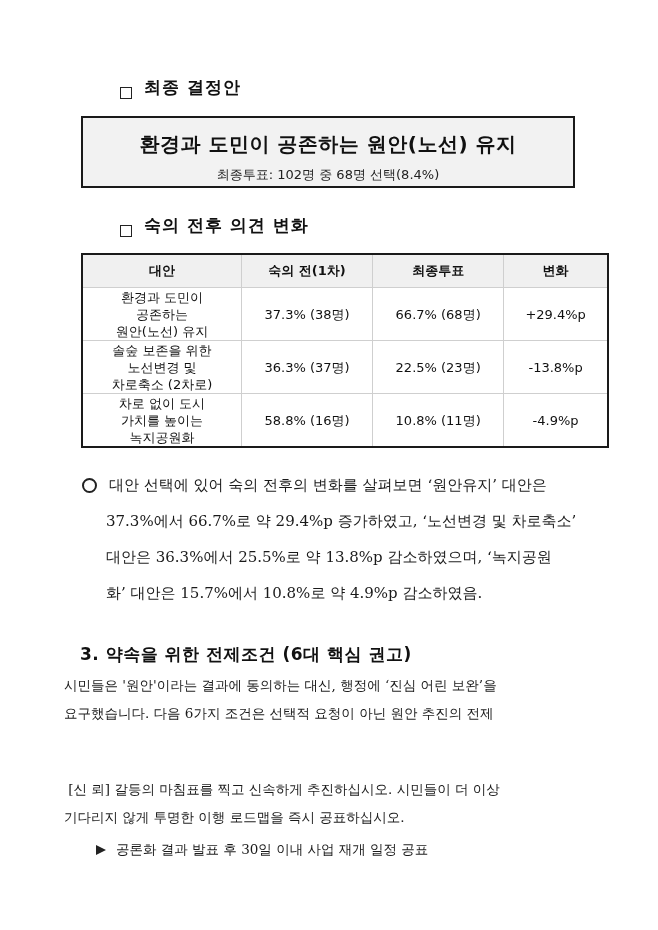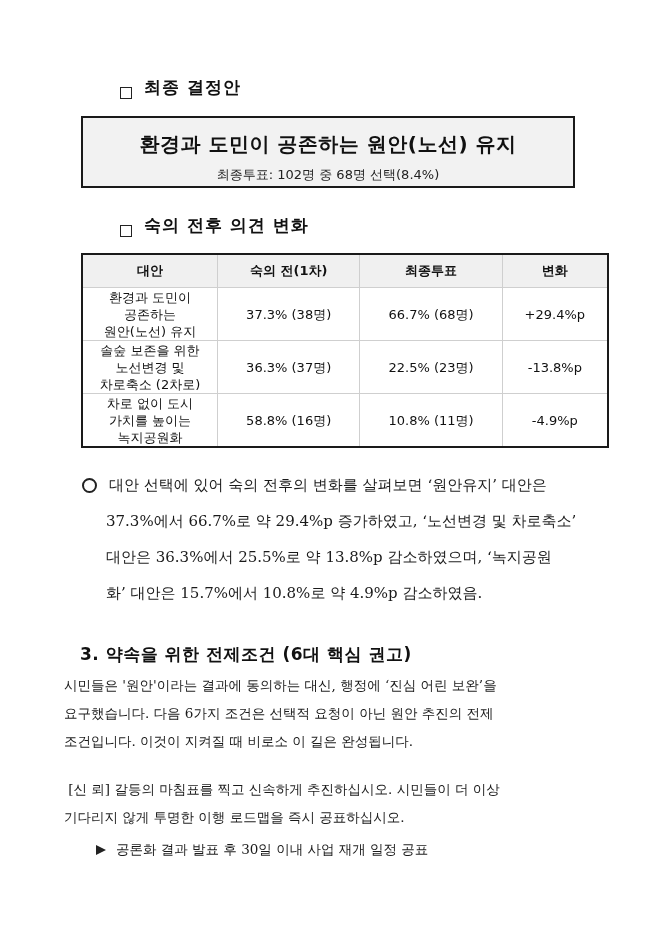--- a/index.html
+++ b/index.html
@@ -68,21 +68,21 @@
       width: 528px;
       border-collapse: collapse;
       border: 2px solid #1a1a1a;
       font-family: "DejaVu Sans", "Liberation Sans", sans-serif;
       font-size: 13px;
     }
     .opinion-table th, .opinion-table td {
       border: 1px solid #cfcfcf;
       text-align: center;
       vertical-align: middle;
-      padding: 0 4px;
+      padding: 0 16px;
     }
     .opinion-table th {
       background: #f0f0f0;
       font-weight: bold;
       height: 32px;
       font-size: 13px;
     }
     .opinion-table td {
       height: 52px;
       line-height: 17px;
@@ -218,21 +218,20 @@
   <div class="indent">37.3%에서 66.7%로 약 29.4%p 증가하였고, ‘노선변경 및 차로축소’</div>
   <div class="indent">대안은 36.3%에서 25.5%로 약 13.8%p 감소하였으며, ‘녹지공원</div>
   <div class="indent">화’ 대안은 15.7%에서 10.8%로 약 4.9%p 감소하였음.</div>
 </div>
 
 <div class="sec3-heading">3. 약속을 위한 전제조건 (6대 핵심 권고)</div>
 
 <div class="body-para" style="top:671px;">
   <div>시민들은 '원안'이라는 결과에 동의하는 대신, 행정에 ‘진심 어린 보완’을</div>
   <div>요구했습니다. 다음 6가지 조건은 선택적 요청이 아닌 원안 추진의 전제</div>
-  <div>조건입니다. 이것이 지켜질 때 비로소 이 길은 완성됩니다.</div>
 </div>
 
 <div class="body-para" style="top:775px;">
   <div style="white-space:pre;"> [신 뢰] 갈등의 마침표를 찍고 신속하게 추진하십시오. 시민들이 더 이상</div>
   <div>기다리지 않게 투명한 이행 로드맵을 즉시 공표하십시오.</div>
 </div>
 
 <div class="arrow-item">
   <span class="arrow-icon"></span>
   <span>공론화 결과 발표 후 30일 이내 사업 재개 일정 공표</span>

